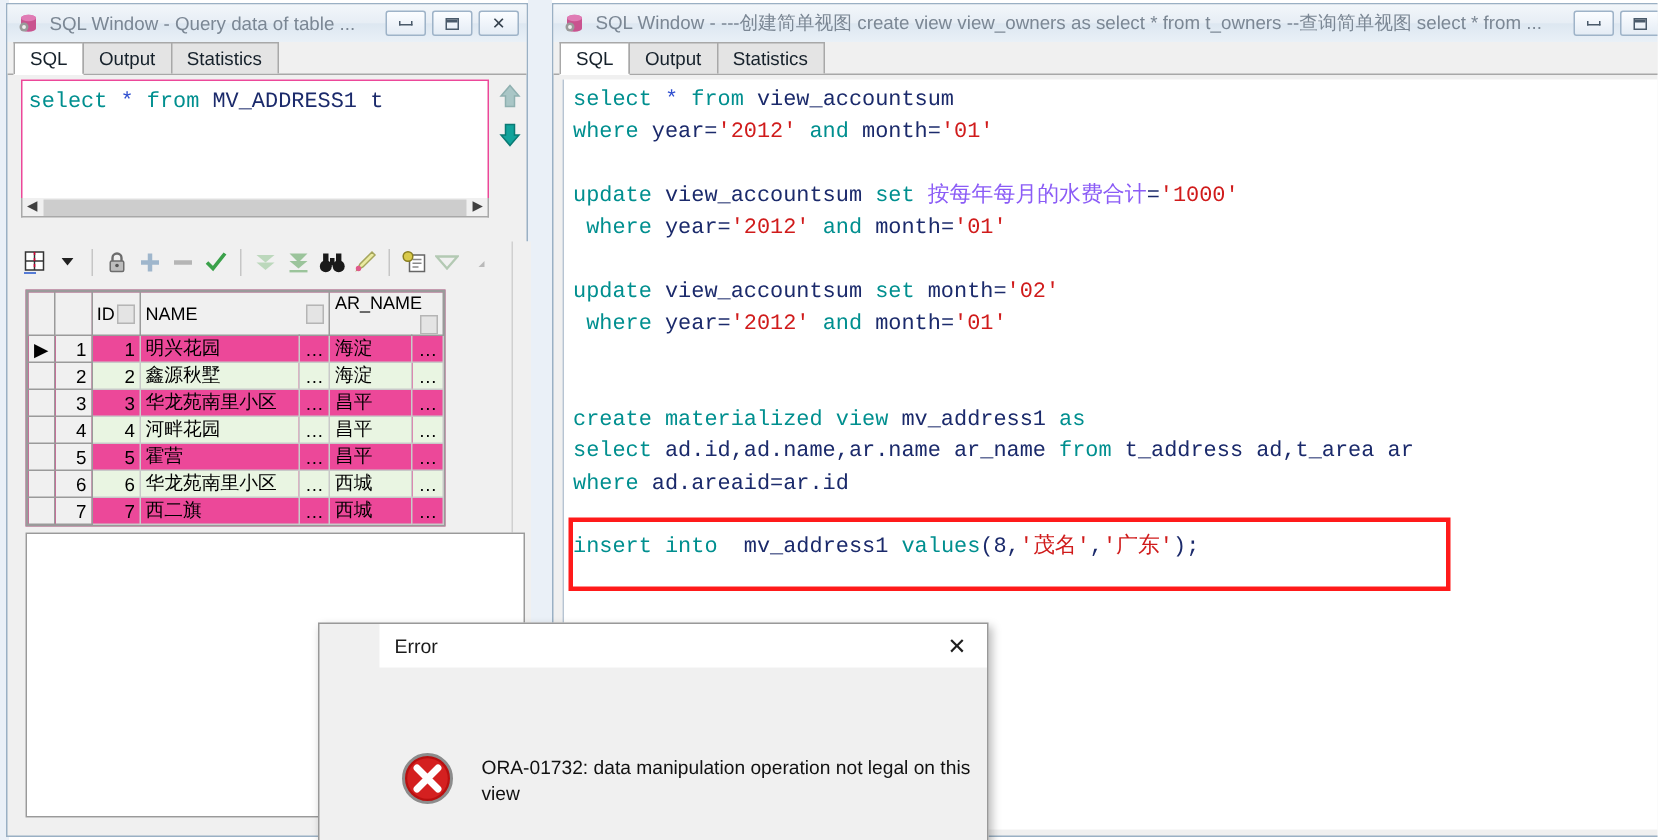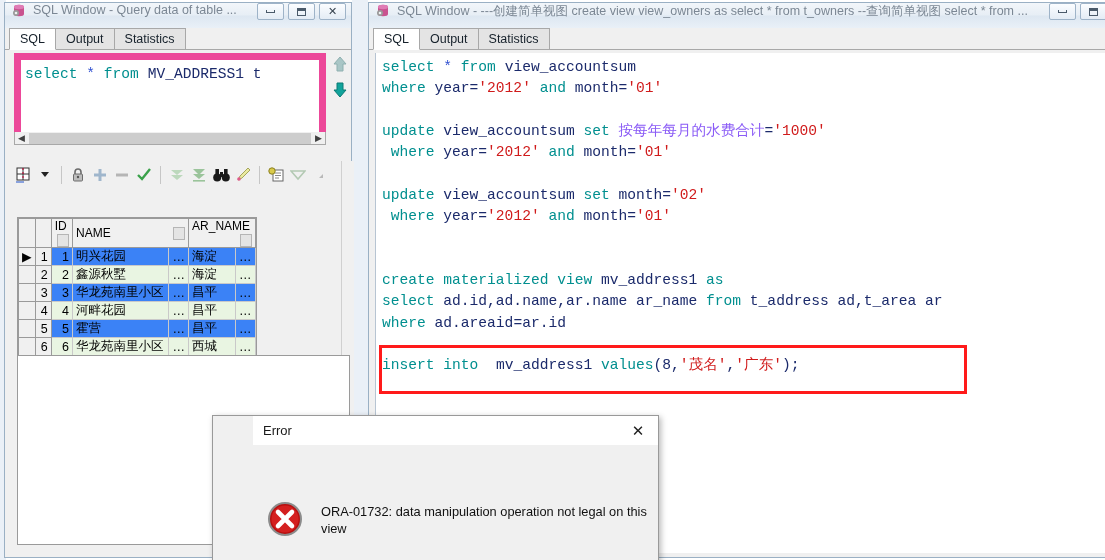--- a/index.html
+++ b/index.html
@@ -16,21 +16,21 @@
   
   .win {
     position: absolute;
     background: #f0f0f0;
     border: 1px solid #9ab0c4;
     box-sizing: border-box;
   }
   .titlebar {
     height: 25px;
     display: flex;
-    align-items: flex-start;
+    align-items: center;
     padding-left: 6px;
     background: linear-gradient(to bottom,#f2f6fa 0%,#e7eef5 48%,#dde7f1 52%,#e9f0f7 100%);
     box-sizing: border-box;
   }
   .title-text {
     margin-left: 6px;
     font-size: 12.5px;
     color: #7b8794;
     white-space: nowrap;
     overflow: hidden;
@@ -97,21 +97,21 @@
   .s  { color: #d01b1b; }            
   .n  { color: #1b2a6b; }            
   .op { color: #1b2a6b; }
   .star { color: #2f4fd0; }
   .cn { color: #8b5cf6; }            
 
   
   #leftwin { left: 4px; top: 2px; width: 348px; height: 556px; }
   #left-editor {
     position: absolute; left: 9px; top: 50px; width: 312px; height: 91px;
-    border: 7px solid #ec4899;
+    border: 1px solid #ec4899;
     padding: 4px 0 0 4px;
   }
   .nav-arrows {
     position: absolute; left: 325px; top: 52px; width: 20px; height: 70px;
   }
   .hscroll {
     position: absolute; left: 9px; top: 129px; width: 312px; height: 13px;
     background: #f0f0f0; border: 1px solid #a8a8a8; border-top: none;
     display: flex; align-items: center; box-sizing: border-box;
   }
@@ -123,27 +123,26 @@
 
   .grid-toolbar {
     position: absolute; left: 8px; top: 158px; width: 340px; height: 28px;
     display: flex; align-items: center; gap: 2px;
     background: #f0f0f0;
   }
   .tb-sep { width: 1px; height: 18px; background: #c6c6c6; margin: 0 4px; }
   .tb-ico { width: 20px; height: 20px; display: flex; align-items: center; justify-content: center; }
 
   .grid {
-    position: absolute; left: 12px; top: 190px; width: 240px;
+    position: absolute; left: 12px; top: 190px; width: 280px;
     border: 1px solid #9a9a9a;
     border-collapse: collapse;
-    background: #3b82f6;
+    background: #ec4899;
     font-size: 12px;
     box-sizing: border-box;
-    margin-top: 24px;
   }
   .grid table { border-collapse: collapse; width: 100%; }
   .grid th {
     background: #f0f0f0;
     border: 1px solid #9a9a9a;
     font-weight: normal;
     font-size: 12px;
     height: 17px;
     text-align: left;
     padding: 0 3px;

